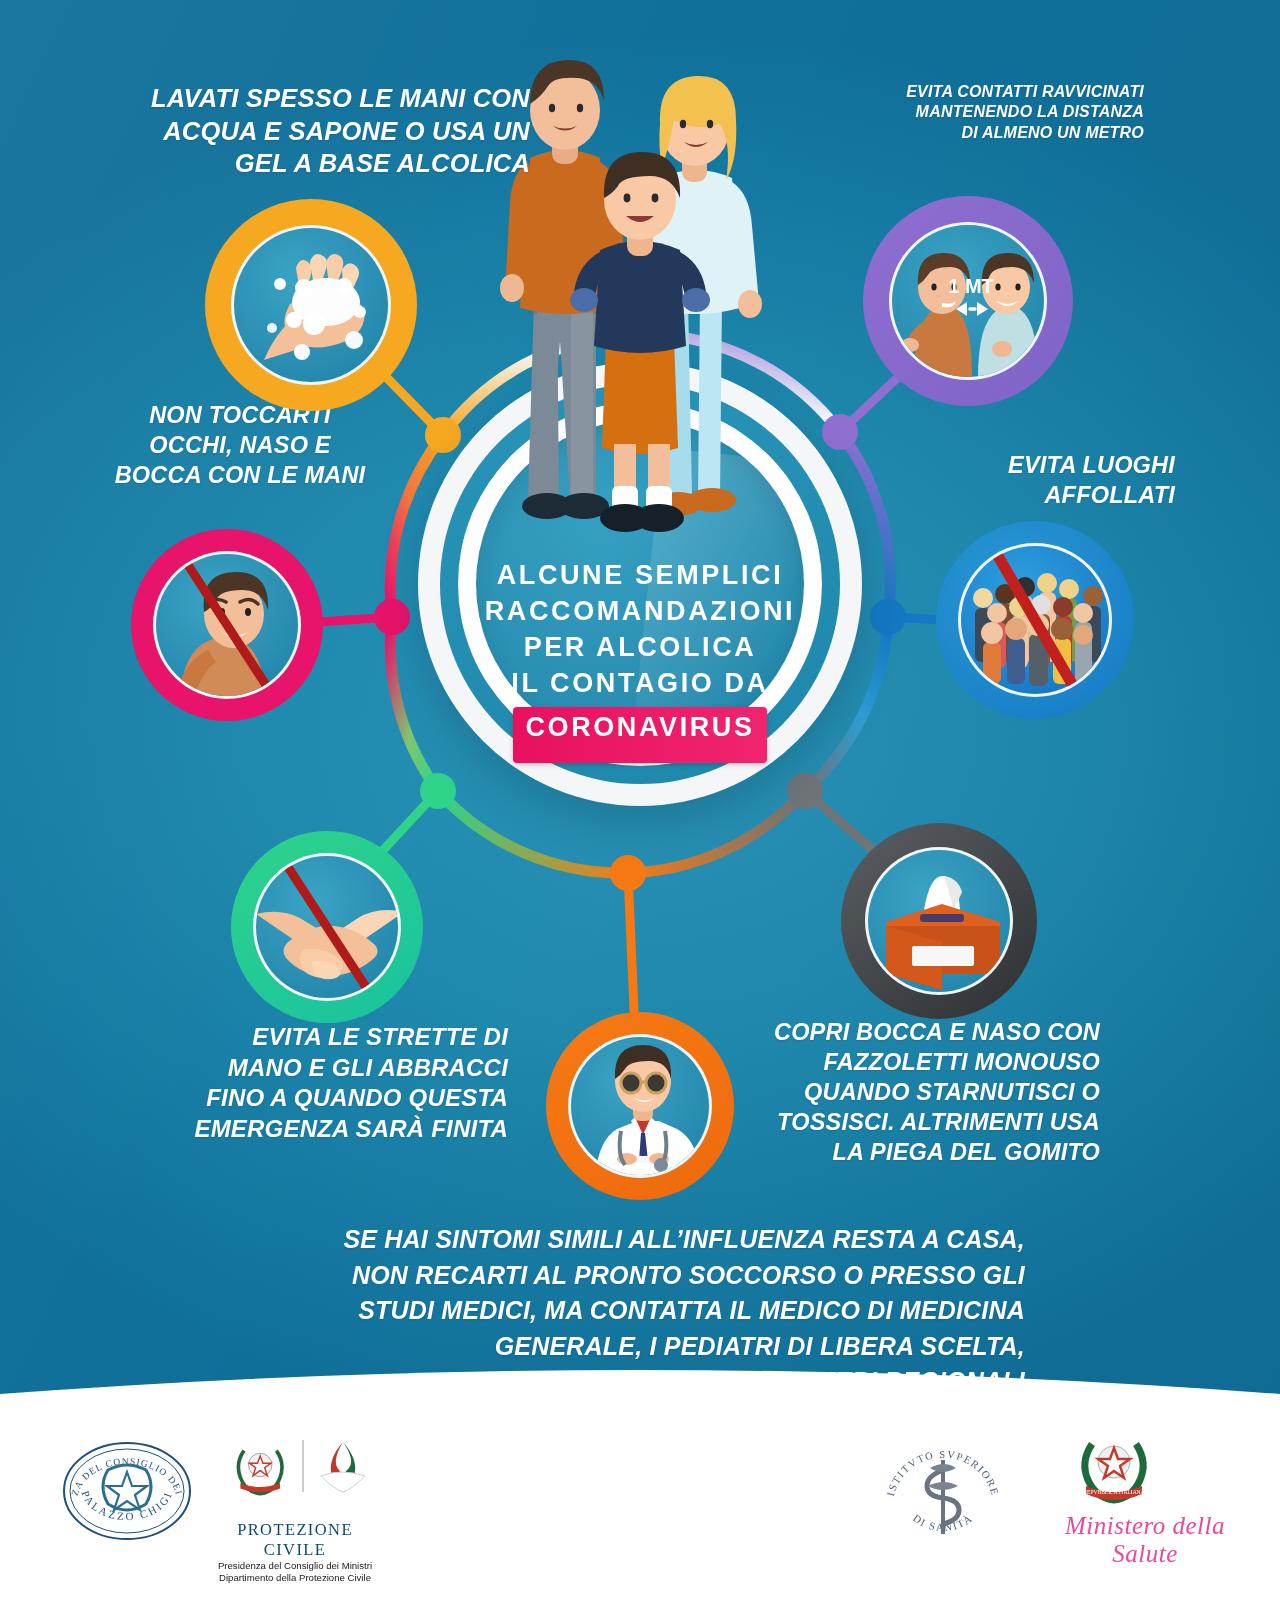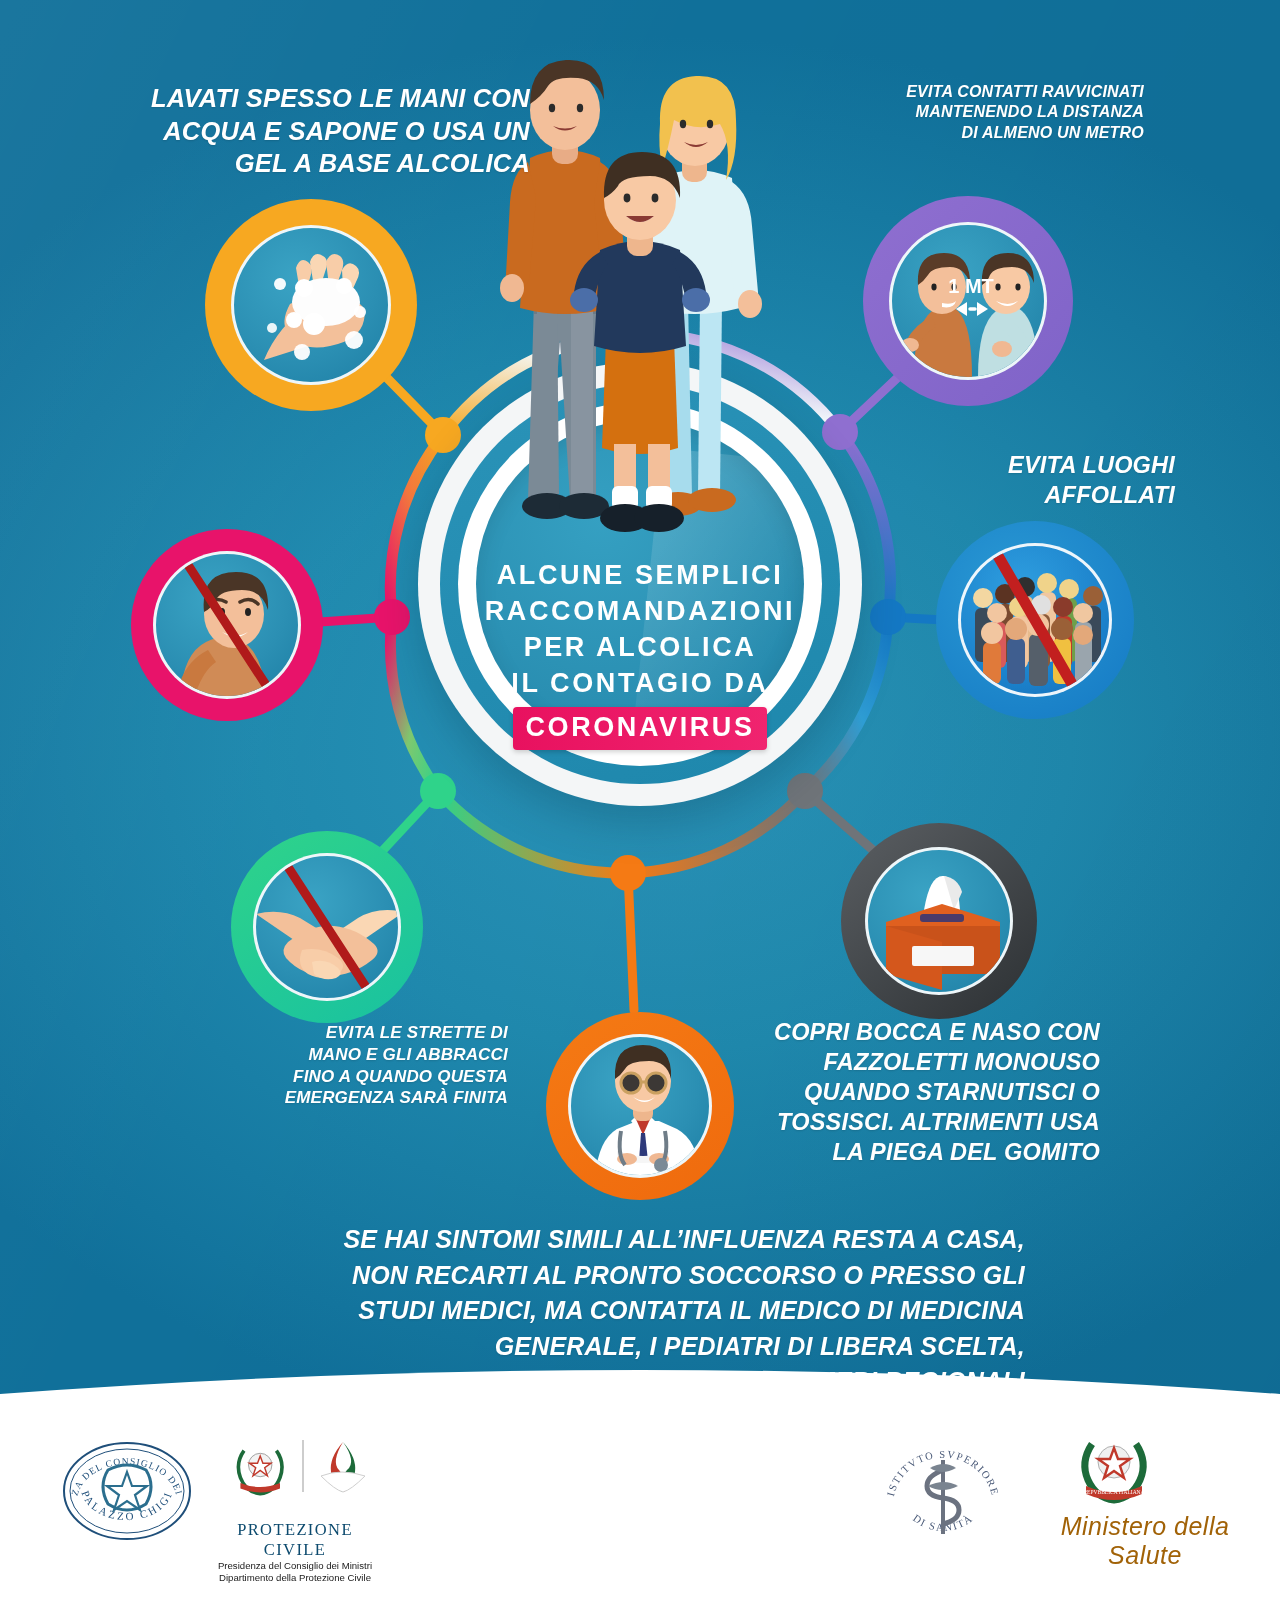--- a/index.html
+++ b/index.html
@@ -33,21 +33,21 @@
     letter-spacing:0.2px;
     line-height:1.28;
     text-align:right;
     text-shadow:0 1px 2px rgba(0,0,0,0.13);
     white-space:pre-line;
   }
   .c-wash   { left:100px;  top:82px;  width:430px; font-size:25.5px; }
   .c-dist   { left:729px;  top:82px;  width:415px; font-size:16px; }
   .c-touch  { left:95px;   top:400px; width:290px; font-size:23.5px; text-align:center;}
   .c-crowd  { left:930px;  top:450px; width:245px; font-size:23.5px;font-style:italic; }
-  .c-shake  { left:178px;  top:1022px;width:330px; font-size:17px; }
+  .c-shake  { left:178px;  top:1022px;width:330px; font-size:24px; }
   .c-tissue { left:760px;  top:1017px;width:340px; font-size:23.5px; }
   .c-bottom {
     left:255px; top:1222px; width:770px; font-size:25px; line-height:1.42;
   }
 
   
   .center-wrap{
     position:absolute; left:418px; top:362px; width:444px; height:444px;
   }
   .center-outer{
@@ -84,21 +84,21 @@
     text-align:center; color:#fff;
     font-weight:700; font-size:27px; line-height:1.33;
     letter-spacing:2.6px;
   }
   .center-text .ln{ display:block; }
   .corona{
     display:inline-block;
     background:#ec1163;
     background:linear-gradient(90deg,#e8115f,#f0246f);
     color:#ffffff;
-    padding:3px 12px 4px 12px;
+    padding:3px 12px 17px 12px;
     border-radius:4px;
     letter-spacing:2.6px;
     margin-top:5px;
     box-shadow:0 2px 5px rgba(0,0,0,0.18);
   }
 
   
   .node{
     position:absolute;
     border-radius:50%;
@@ -159,22 +159,22 @@
     font-size:27.5px;
     letter-spacing:1.2px;
   }
   .logo{ position:absolute; }
   .logo-caption{
     text-align:center; color:#111; font-family:"Liberation Serif", serif;
   }
   .pc-title{ font-size:16.5px; letter-spacing:1.4px; color:#0c4a6e; }
   .pc-sub{ font-size:9.6px; line-height:1.25; color:#1a1a1a; font-family:"Liberation Sans",sans-serif;}
   .mds-text{
-    font-family:Liberation Sans, sans-serif; font-style:italic;
-    font-size:25px; color:#a16207; letter-spacing:0.5px;
+    font-family:Liberation Serif, serif; font-style:italic;
+    font-size:25px; color:#ec4899; letter-spacing:0.5px;
   }
 </style>
 </head>
 <body>
 
 <div id="poster">
 
   <svg class="svg-layer" viewBox="0 0 1280 1600" xmlns="http://www.w3.org/2000/svg">
     <defs>
       <linearGradient id="gradTop" x1="0" y1="1" x2="1" y2="0">
@@ -335,20 +335,23 @@
       <path d="M626 216 q14 12 28 0 l-28 0 Z" fill="#8a3a33"></path>
     </g>
   </svg>
 
   <div class="caption c-wash">LAVATI SPESSO LE MANI CON
 ACQUA E SAPONE O USA UN
 GEL A BASE ALCOLICA</div>
   <div class="caption c-dist">EVITA CONTATTI RAVVICINATI
 MANTENENDO LA DISTANZA
 DI ALMENO UN METRO</div>
+  <div class="caption c-touch">NON TOCCARTI
+OCCHI, NASO E
+BOCCA CON LE MANI</div>
   <div class="caption c-crowd">EVITA LUOGHI
 AFFOLLATI</div>
   <div class="caption c-shake">EVITA LE STRETTE DI
 MANO E GLI ABBRACCI
 FINO A QUANDO QUESTA
 EMERGENZA SARÀ FINITA</div>
   <div class="caption c-tissue">COPRI BOCCA E NASO CON
 FAZZOLETTI MONOUSO
 QUANDO STARNUTISCI O
 TOSSISCI. ALTRIMENTI USA

